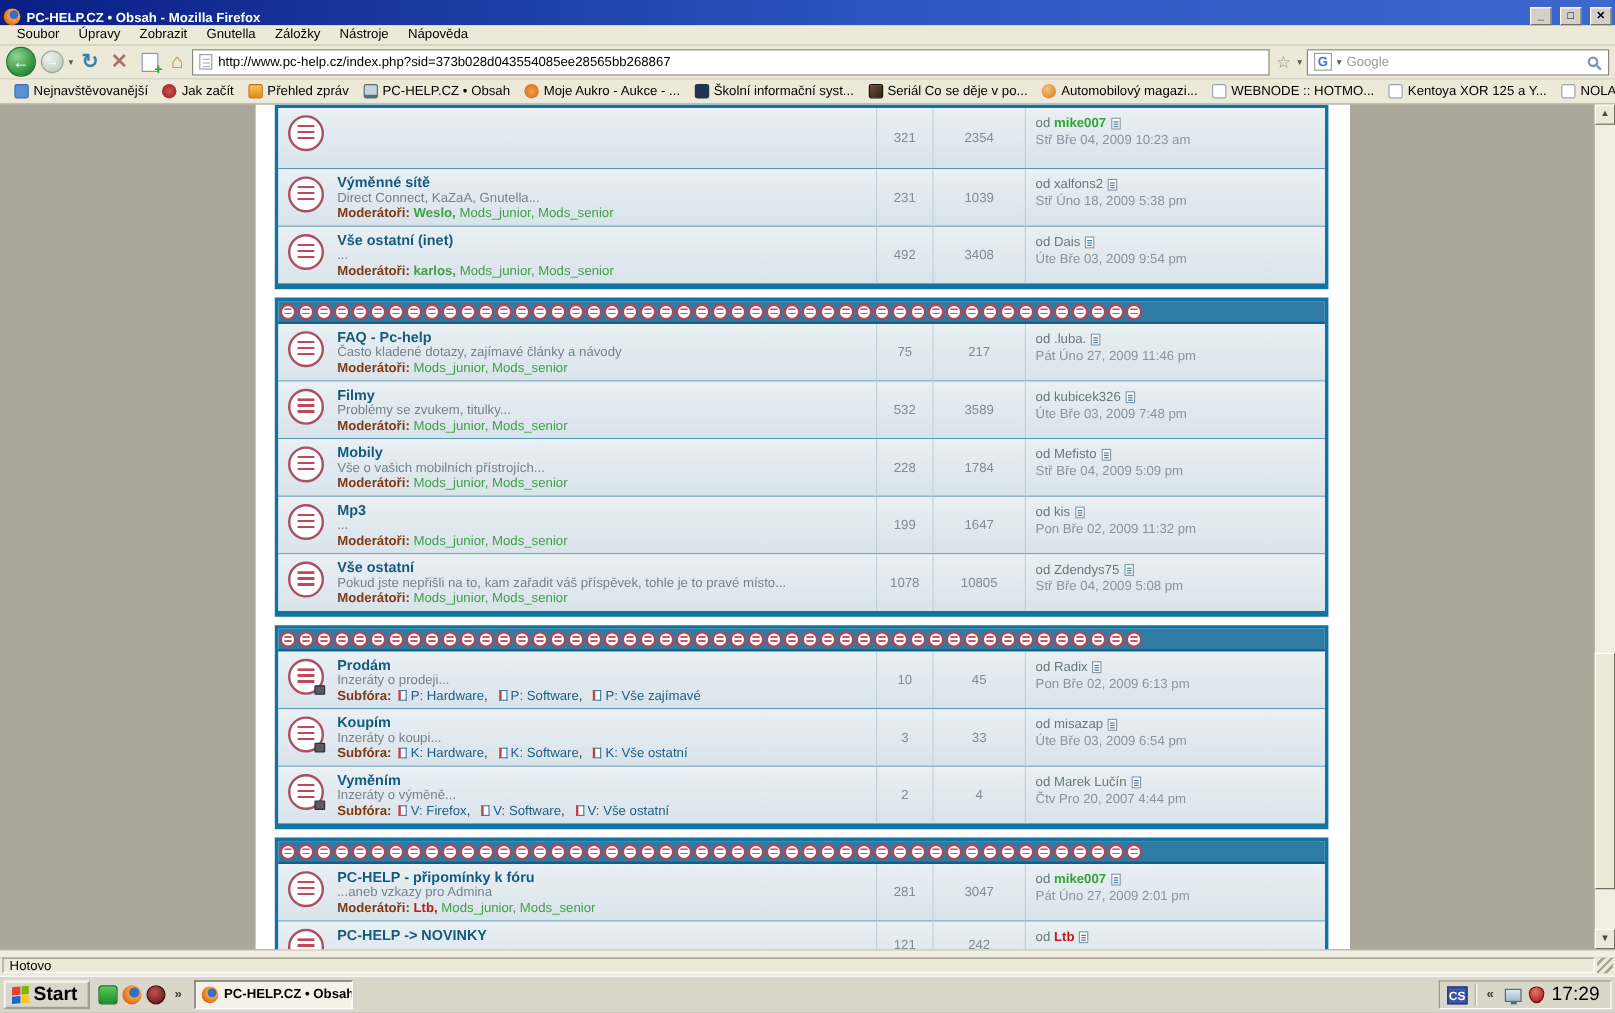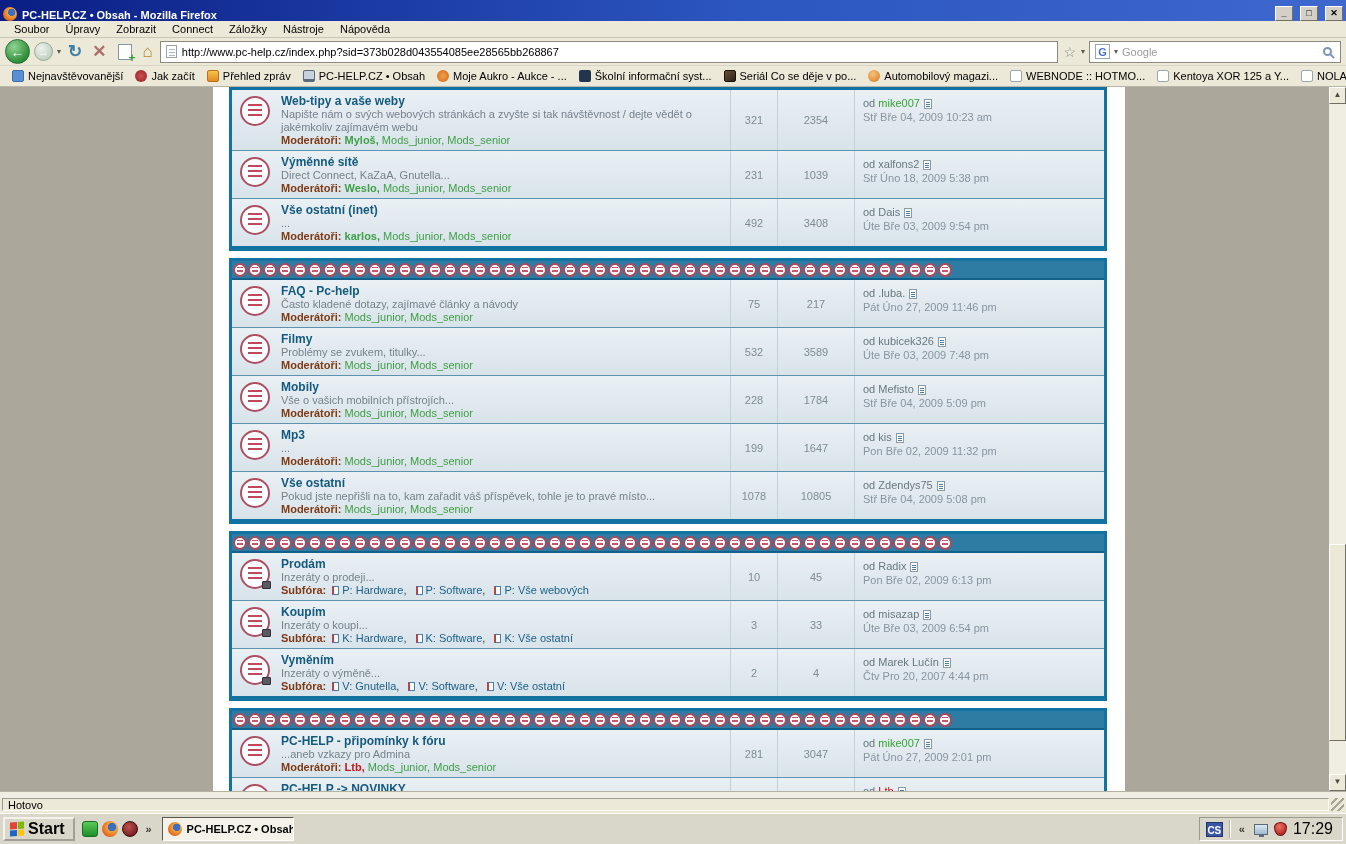--- a/index.html
+++ b/index.html
@@ -72,21 +72,21 @@
   .modlabel{color:#7E3A14;font-weight:bold}
   .modlead{font-weight:bold;text-decoration:none}
   .modlist{color:#3FA046;text-decoration:none}
   .fsub a{color:#1B5F86;text-decoration:none}
   .subitem:not(:last-child)::after{content:", ";color:#2B3A42}
   .subicon{display:inline-block;width:7px;height:9px;background:#fff;border:1px solid #4A7EA8;border-left:2px solid #C04048;margin:0 3px 0 6px;vertical-align:-1px}
   .cell-num{width:47px;flex:none;border-left:1px solid #C3D1DA;display:flex;align-items:center;justify-content:center;color:#7E8C96}
   .cell-posts{width:77px;flex:none;border-left:1px solid #C3D1DA;display:flex;align-items:center;justify-content:center;color:#7E8C96}
   .cell-last{width:250px;flex:none;border-left:1px solid #C3D1DA;padding:6px 8px;line-height:14px;color:#66787F}
   .lastby{text-decoration:none}
-  .lastby-strong{font-weight:normal}
+  .lastby-strong{font-weight:bold}
   .lastdate{color:#8794A0}
   .pageicon{display:inline-block;width:8px;height:10px;background:#fff;border:1px solid #8A9AA5;vertical-align:-2px;margin-left:4px;position:relative}
   .pageicon::after{content:"";position:absolute;left:1px;top:2px;width:4px;height:1px;background:#4A7EA8;box-shadow:0 2px 0 #4A7EA8,0 4px 0 #4A7EA8}
 
   .vscroll{position:absolute;right:0;top:0;width:17px;height:100%;background:#F0EEE2}
   .sbtn{height:17px;background:#ECE9D8;border:1px solid;border-color:#FFF #716F64 #716F64 #FFF;font-size:8px;text-align:center;line-height:14px;color:#4A4A44}
   .sbtn.down{position:absolute;bottom:0;left:0;width:17px}
   .thumb{position:absolute;top:457px;left:0;width:17px;height:197px;background:#ECE9D8;border:1px solid;border-color:#FFF #716F64 #716F64 #FFF}
 
   .hscroll{height:7px;background:#F0EEE2;border-top:1px solid #B5B1A4}
@@ -126,21 +126,21 @@
     <span class="title-text">PC-HELP.CZ • Obsah - Mozilla Firefox</span>
     <span class="winbtn">_</span>
     <span class="winbtn">□</span>
     <span class="winbtn">✕</span>
   </div>
 
   <div class="menubar">
     <span class="menu-item">Soubor</span>
     <span class="menu-item">Úpravy</span>
     <span class="menu-item">Zobrazit</span>
-    <span class="menu-item">Connect</span>
+    <span class="menu-item">Gnutella</span>
     <span class="menu-item">Záložky</span>
     <span class="menu-item">Nástroje</span>
     <span class="menu-item">Nápověda</span>
   </div>
 
   <div class="navbar">
     <span class="backbtn">←</span>
     <span class="fwdbtn">→</span>
     <span class="caret">▾</span>
     <span class="tool reload">↻</span>
@@ -210,29 +210,20 @@
   </div>
 
   <div class="content">
     <div class="whitecol"></div>
     <div class="pagecol">
 
       <div class="section">
         <div class="frow r-tall">
           <div class="cell-info">
             <span class="ficon"></span>
-            <div class="ftext">
-              <a class="ftitle">Web-tipy a vaše weby</a>
-              <div class="fdesc">Napište nám o svých webových stránkách a zvyšte si tak návštěvnost / dejte vědět o jakémkoliv zajímavém webu</div>
-              <div>
-                <span class="modlabel">Moderátoři:</span>
-                <a class="modlead" style="color: rgb(63, 160, 70);">Myloš,</a>
-                <a class="modlist">Mods_junior, Mods_senior</a>
-              </div>
-            </div>
           </div>
           <div class="cell-num">321</div>
           <div class="cell-posts">2354</div>
           <div class="cell-last">
             <div><span>od</span> <a class="lastby lastby-strong" style="color: rgb(51, 164, 51);">mike007</a><span class="pageicon"></span></div>
             <div class="lastdate">Stř Bře 04, 2009 10:23 am</div>
           </div>
         </div>
         <div class="frow">
           <div class="cell-info">
@@ -477,21 +468,21 @@
           </div>
         <div class="frow">
           <div class="cell-info">
             <span class="ficon">
                 <span class="lockbadge"></span>
               </span>
             <div class="ftext">
               <a class="ftitle">Prodám</a>
               <div class="fdesc">Inzeráty o prodeji...</div>
               <div class="fsub">
-                <span class="modlabel">Subfóra:</span><span class="subitem"><span class="subicon"></span><a>P: Hardware</a></span><span class="subitem"><span class="subicon"></span><a>P: Software</a></span><span class="subitem"><span class="subicon"></span><a>P: Vše webových</a></span>
+                <span class="modlabel">Subfóra:</span><span class="subitem"><span class="subicon"></span><a>P: Hardware</a></span><span class="subitem"><span class="subicon"></span><a>P: Software</a></span><span class="subitem"><span class="subicon"></span><a>P: Vše zajímavé</a></span>
               </div>
             </div>
           </div>
           <div class="cell-num">10</div>
           <div class="cell-posts">45</div>
           <div class="cell-last">
             <div><span>od</span> <a class="lastby" style="color: rgb(102, 120, 127);">Radix</a><span class="pageicon"></span></div>
             <div class="lastdate">Pon Bře 02, 2009 6:13 pm</div>
           </div>
         </div>
@@ -517,21 +508,21 @@
         </div>
         <div class="frow">
           <div class="cell-info">
             <span class="ficon">
                 <span class="lockbadge"></span>
               </span>
             <div class="ftext">
               <a class="ftitle">Vyměním</a>
               <div class="fdesc">Inzeráty o výměně...</div>
               <div class="fsub">
-                <span class="modlabel">Subfóra:</span><span class="subitem"><span class="subicon"></span><a>V: Gnutella</a></span><span class="subitem"><span class="subicon"></span><a>V: Software</a></span><span class="subitem"><span class="subicon"></span><a>V: Vše ostatní</a></span>
+                <span class="modlabel">Subfóra:</span><span class="subitem"><span class="subicon"></span><a>V: Firefox</a></span><span class="subitem"><span class="subicon"></span><a>V: Software</a></span><span class="subitem"><span class="subicon"></span><a>V: Vše ostatní</a></span>
               </div>
             </div>
           </div>
           <div class="cell-num">2</div>
           <div class="cell-posts">4</div>
           <div class="cell-last">
             <div><span>od</span> <a class="lastby" style="color: rgb(102, 120, 127);">Marek Lučín</a><span class="pageicon"></span></div>
             <div class="lastdate">Čtv Pro 20, 2007 4:44 pm</div>
           </div>
         </div>

